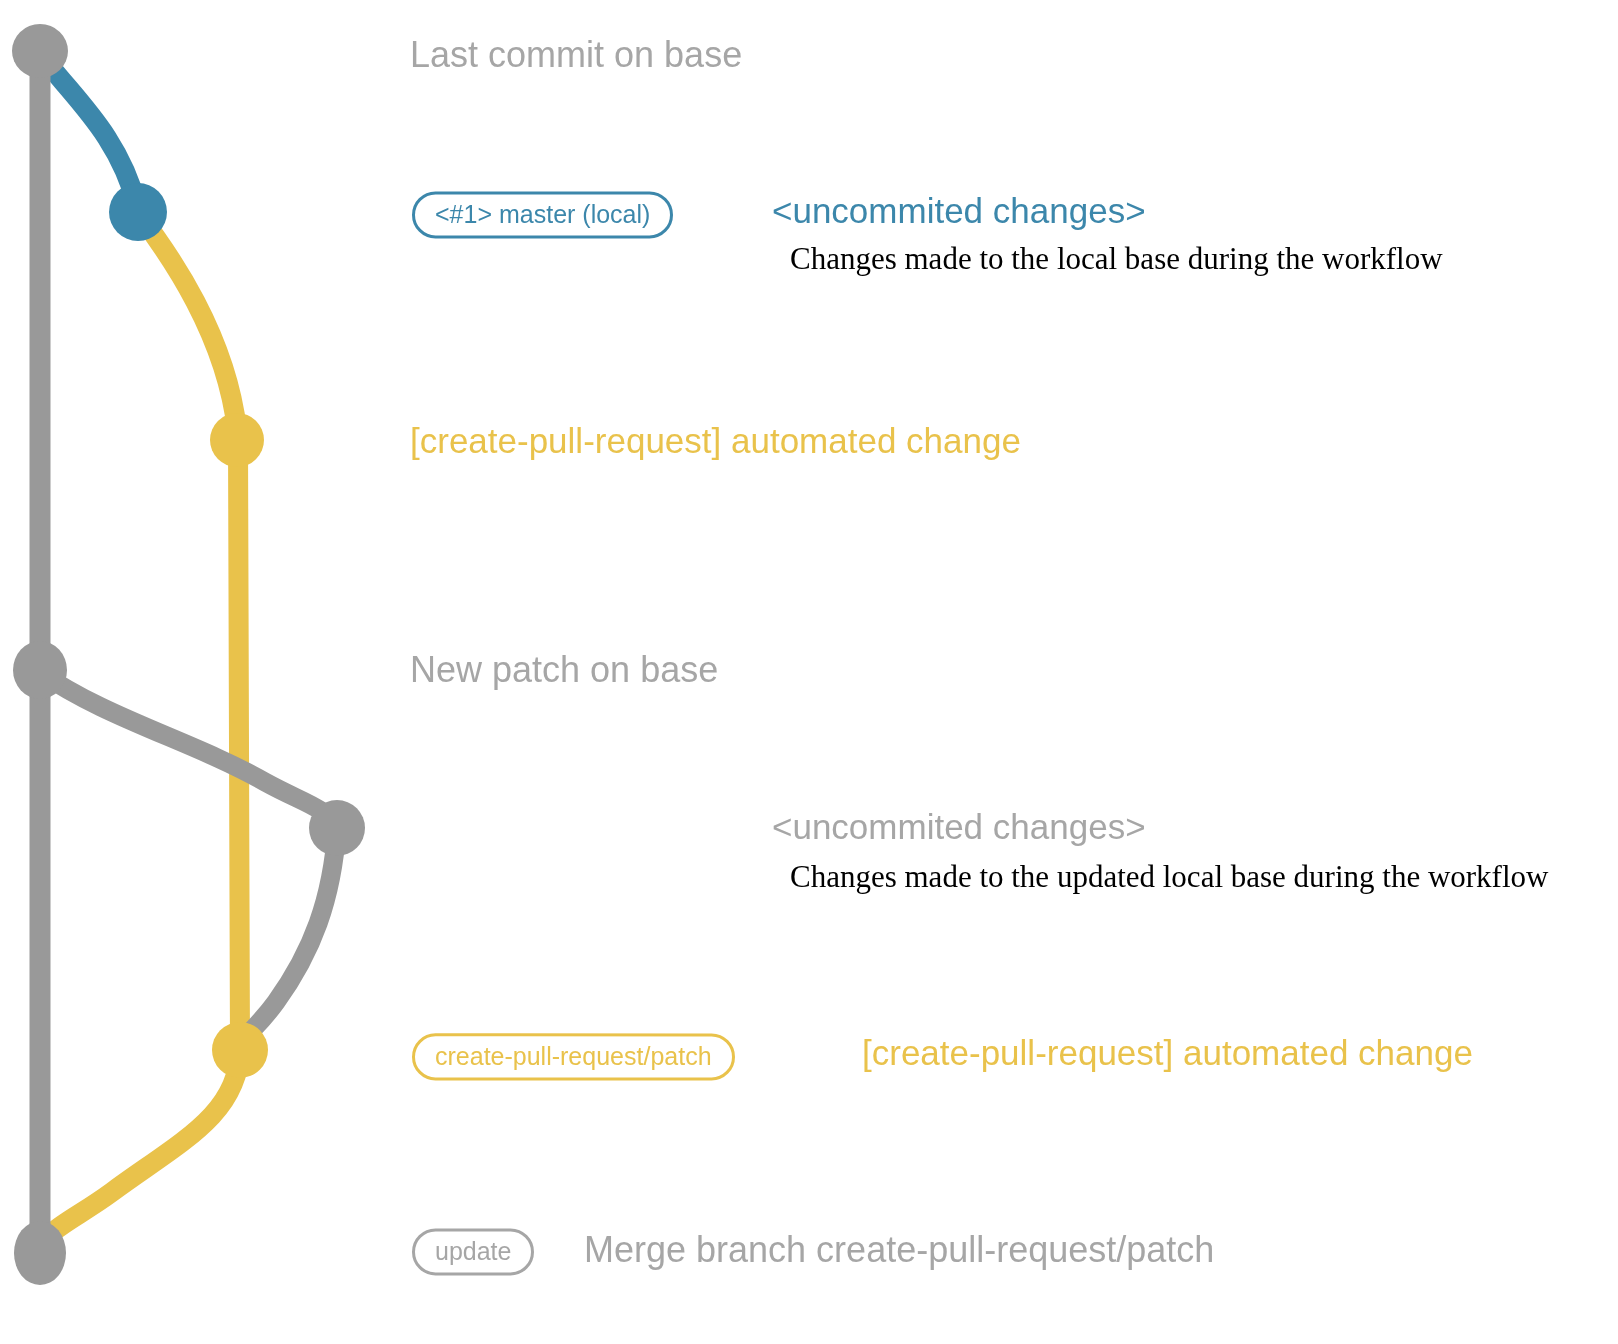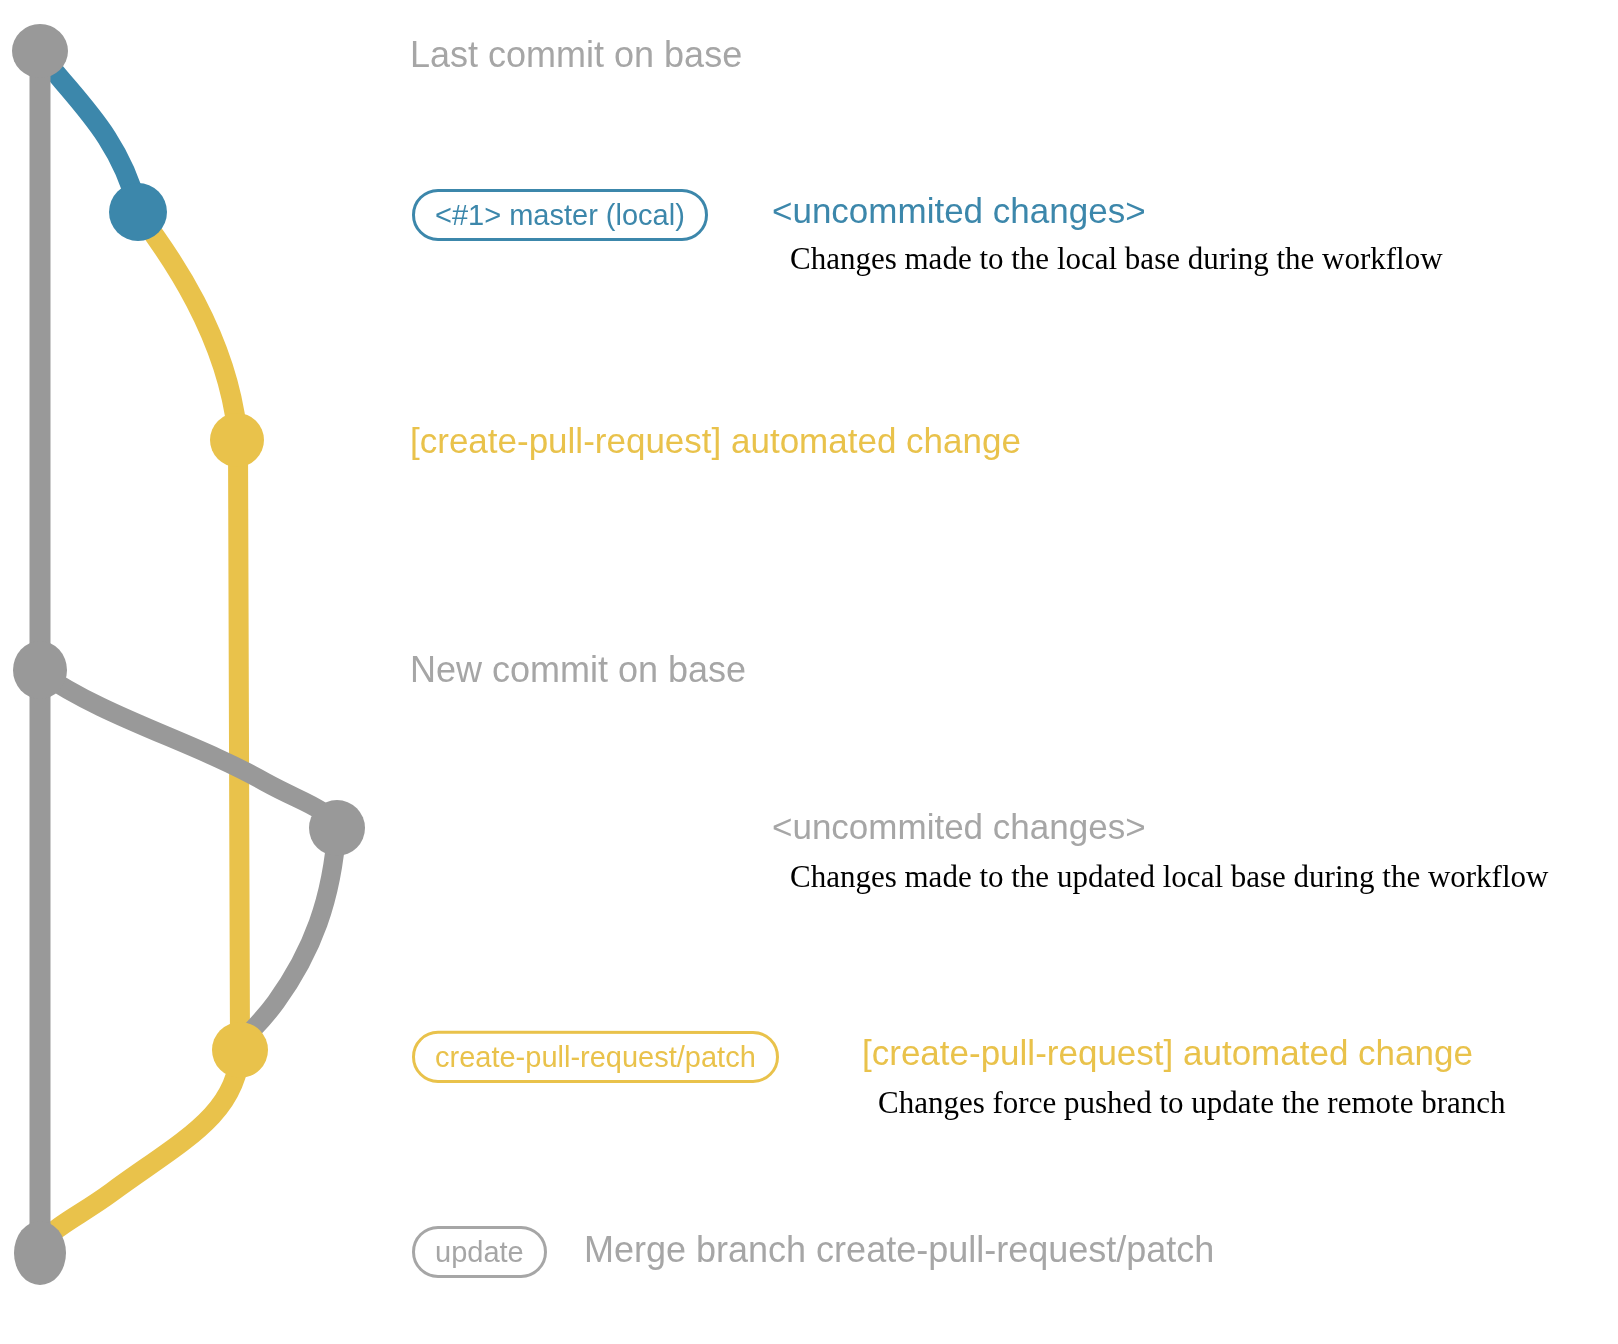--- a/index.html
+++ b/index.html
@@ -21,21 +21,21 @@
   .desc{
     font-family:"Liberation Serif",serif;
     font-size:31px;
     color:var(--description,#000);
   }
   .badge{
     display:inline-block;
     border:3px solid currentColor;
     border-radius:28px;
     padding:5px 20px;
-    font-size:29px;
+    font-size:25px;
     line-height:1.25;
   }
   .edge{fill:none;stroke-linecap:round;}
   .edge-base{stroke:var(--base,#999999);}
   .edge-local{stroke:var(--local,#3c87ab);}
   .edge-branch{stroke:var(--branch,#e9c24b);}
   .node-base{fill:var(--base,#999999);}
   .node-local{fill:var(--local,#3c87ab);}
   .node-branch{fill:var(--branch,#e9c24b);}
 </style>
@@ -66,25 +66,24 @@
   </svg>
 
   <div class="row-el label gray" style="left:410px;top:55px">Last commit on base</div>
 
   <div class="row-el badge blue" style="left:412px;top:215px">&lt;#1&gt; master (local)</div>
   <div class="row-el annot blue" style="left:772px;top:211px">&lt;uncommited changes&gt;</div>
   <div class="row-el desc" style="left:790px;top:259px">Changes made to the local base during the workflow</div>
 
   <div class="row-el annot yellow" style="left:410px;top:441px">[create-pull-request] automated change</div>
 
-  <div class="row-el label gray" style="left:410px;top:670px">New commit on base</div>
+  <div class="row-el label gray" style="left:410px;top:670px">New patch on base</div>
 
   <div class="row-el annot gray" style="left:772px;top:827px">&lt;uncommited changes&gt;</div>
   <div class="row-el desc" style="left:790px;top:877px">Changes made to the updated local base during the workflow</div>
 
   <div class="row-el badge yellow" style="left:412px;top:1057px">create-pull-request/patch</div>
   <div class="row-el annot yellow" style="left:862px;top:1053px">[create-pull-request] automated change</div>
-  <div class="row-el desc" style="left:878px;top:1103px">Changes force pushed to update the remote branch</div>
 
   <div class="row-el badge gray" style="left:412px;top:1252px">update</div>
   <div class="row-el label gray" style="left:584px;top:1250px">Merge branch create-pull-request/patch</div>
 
 </div>
 
 </body></html>

